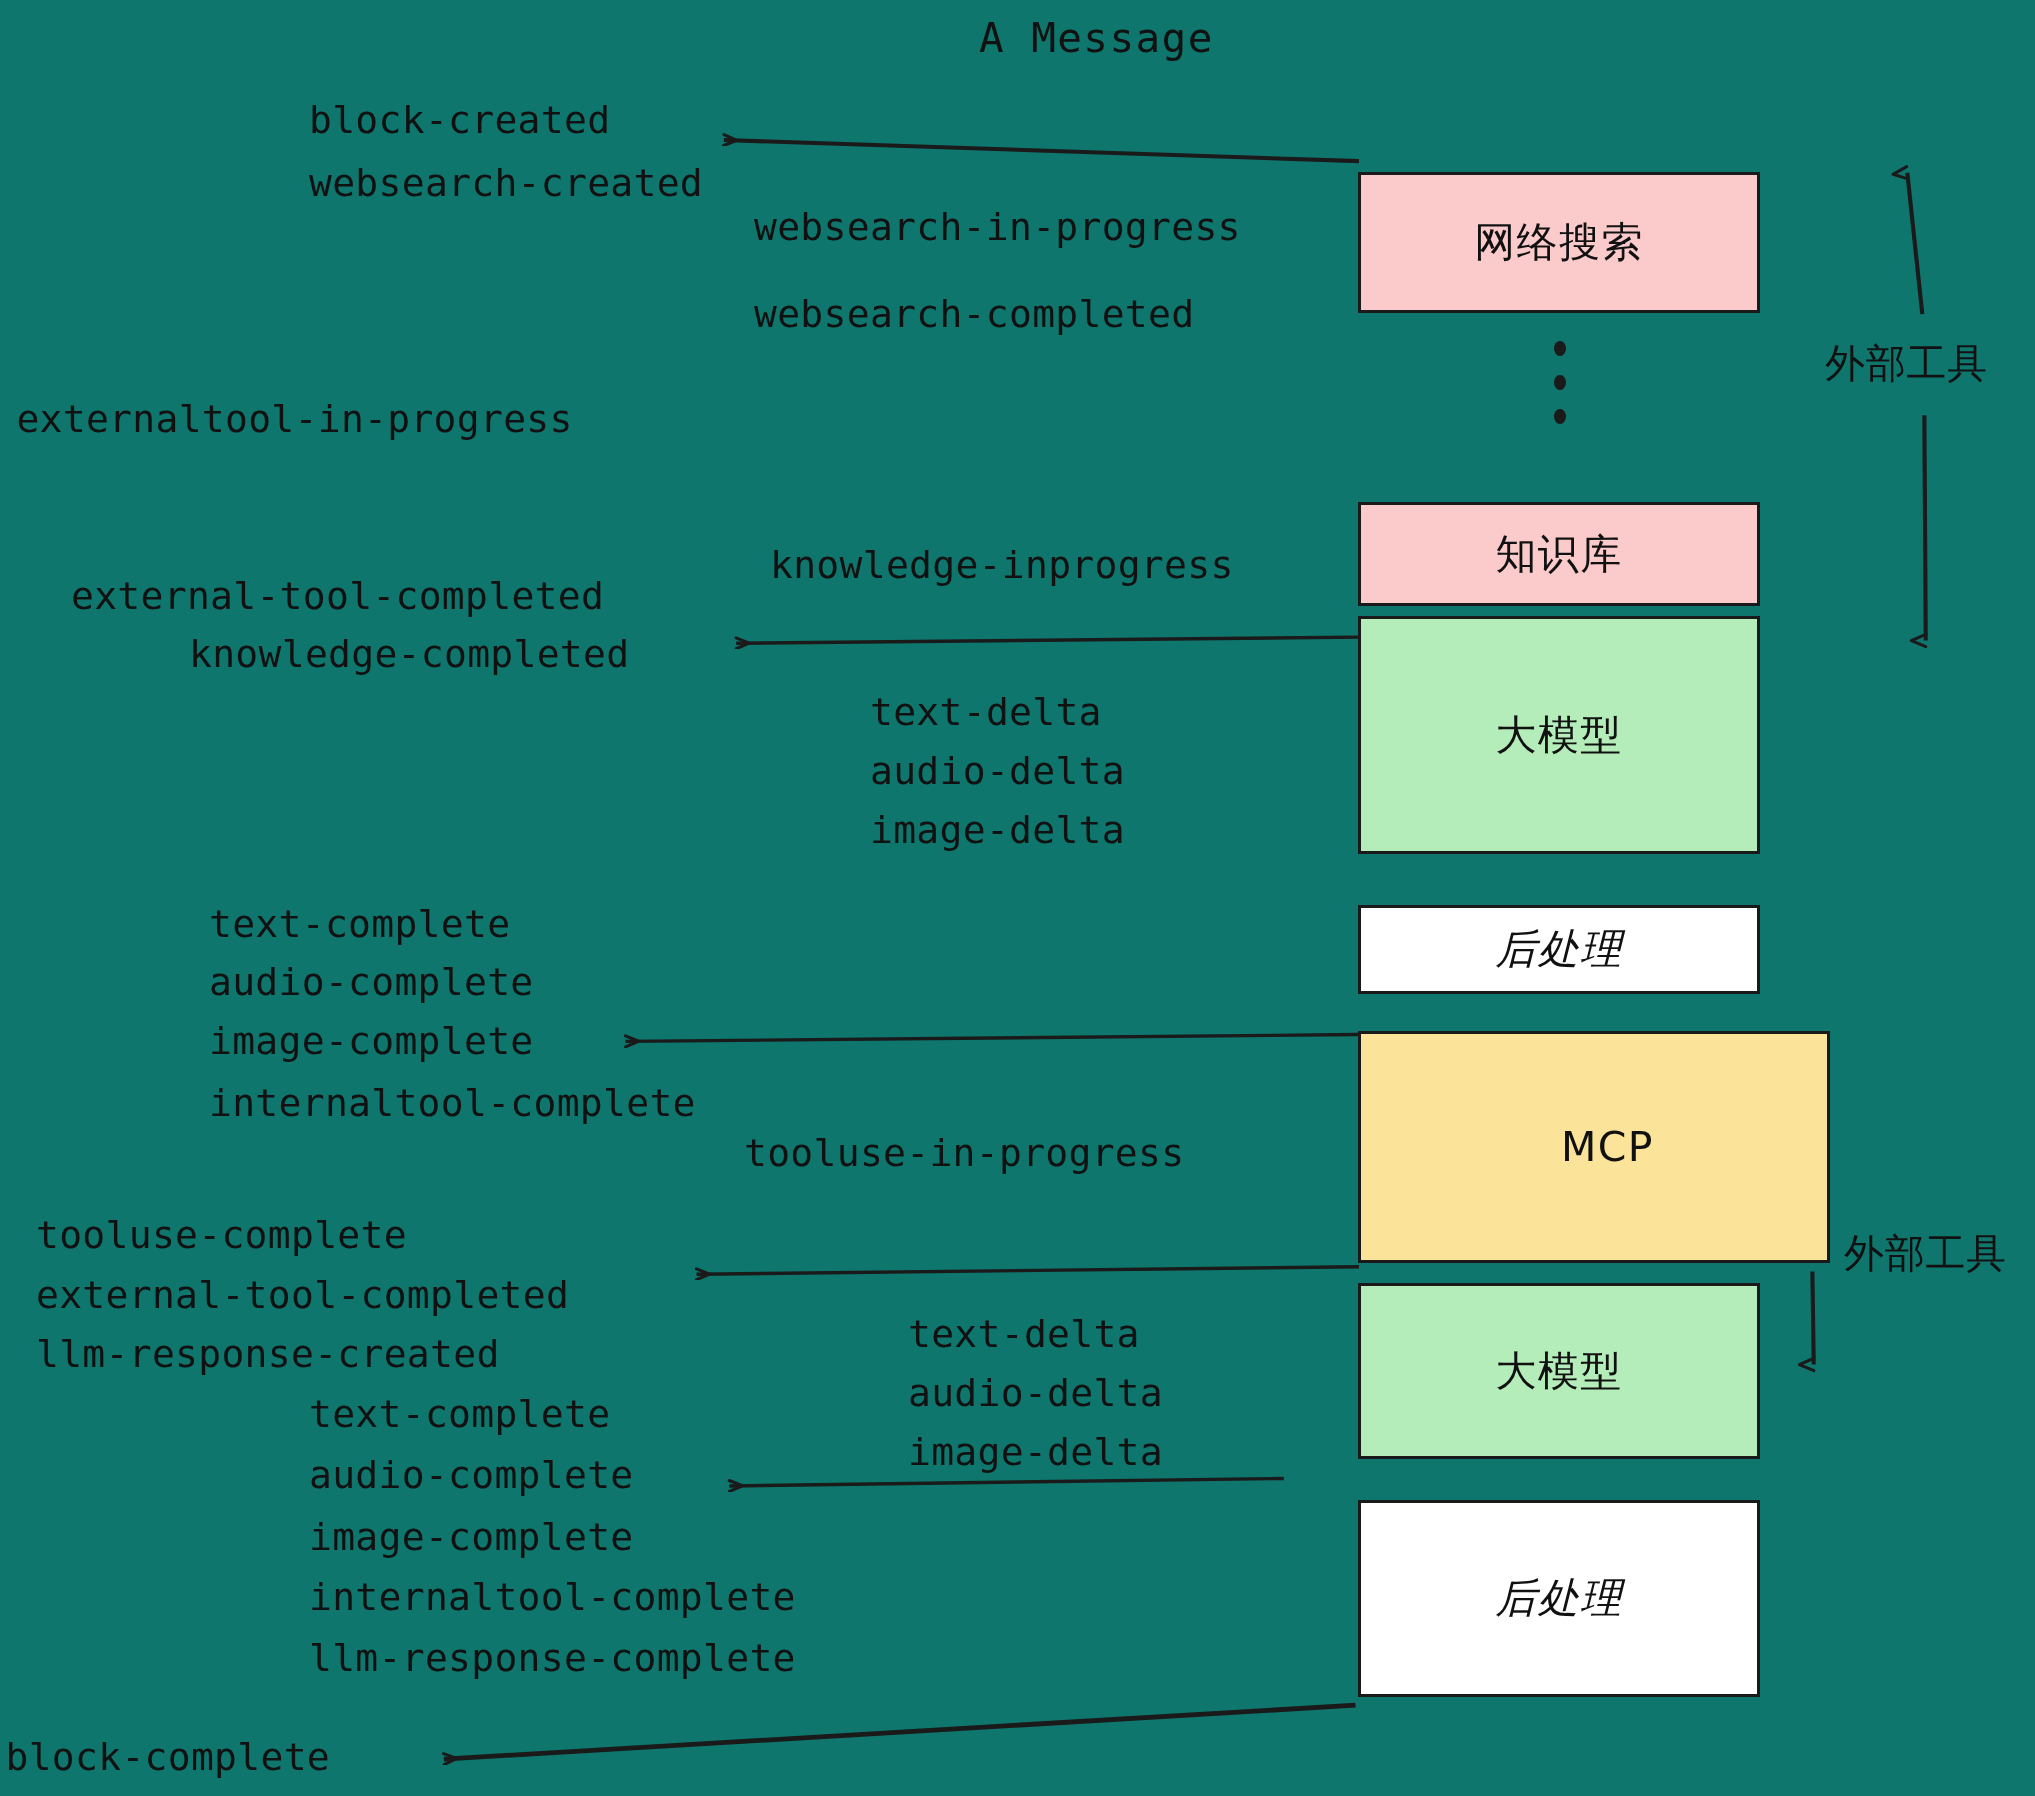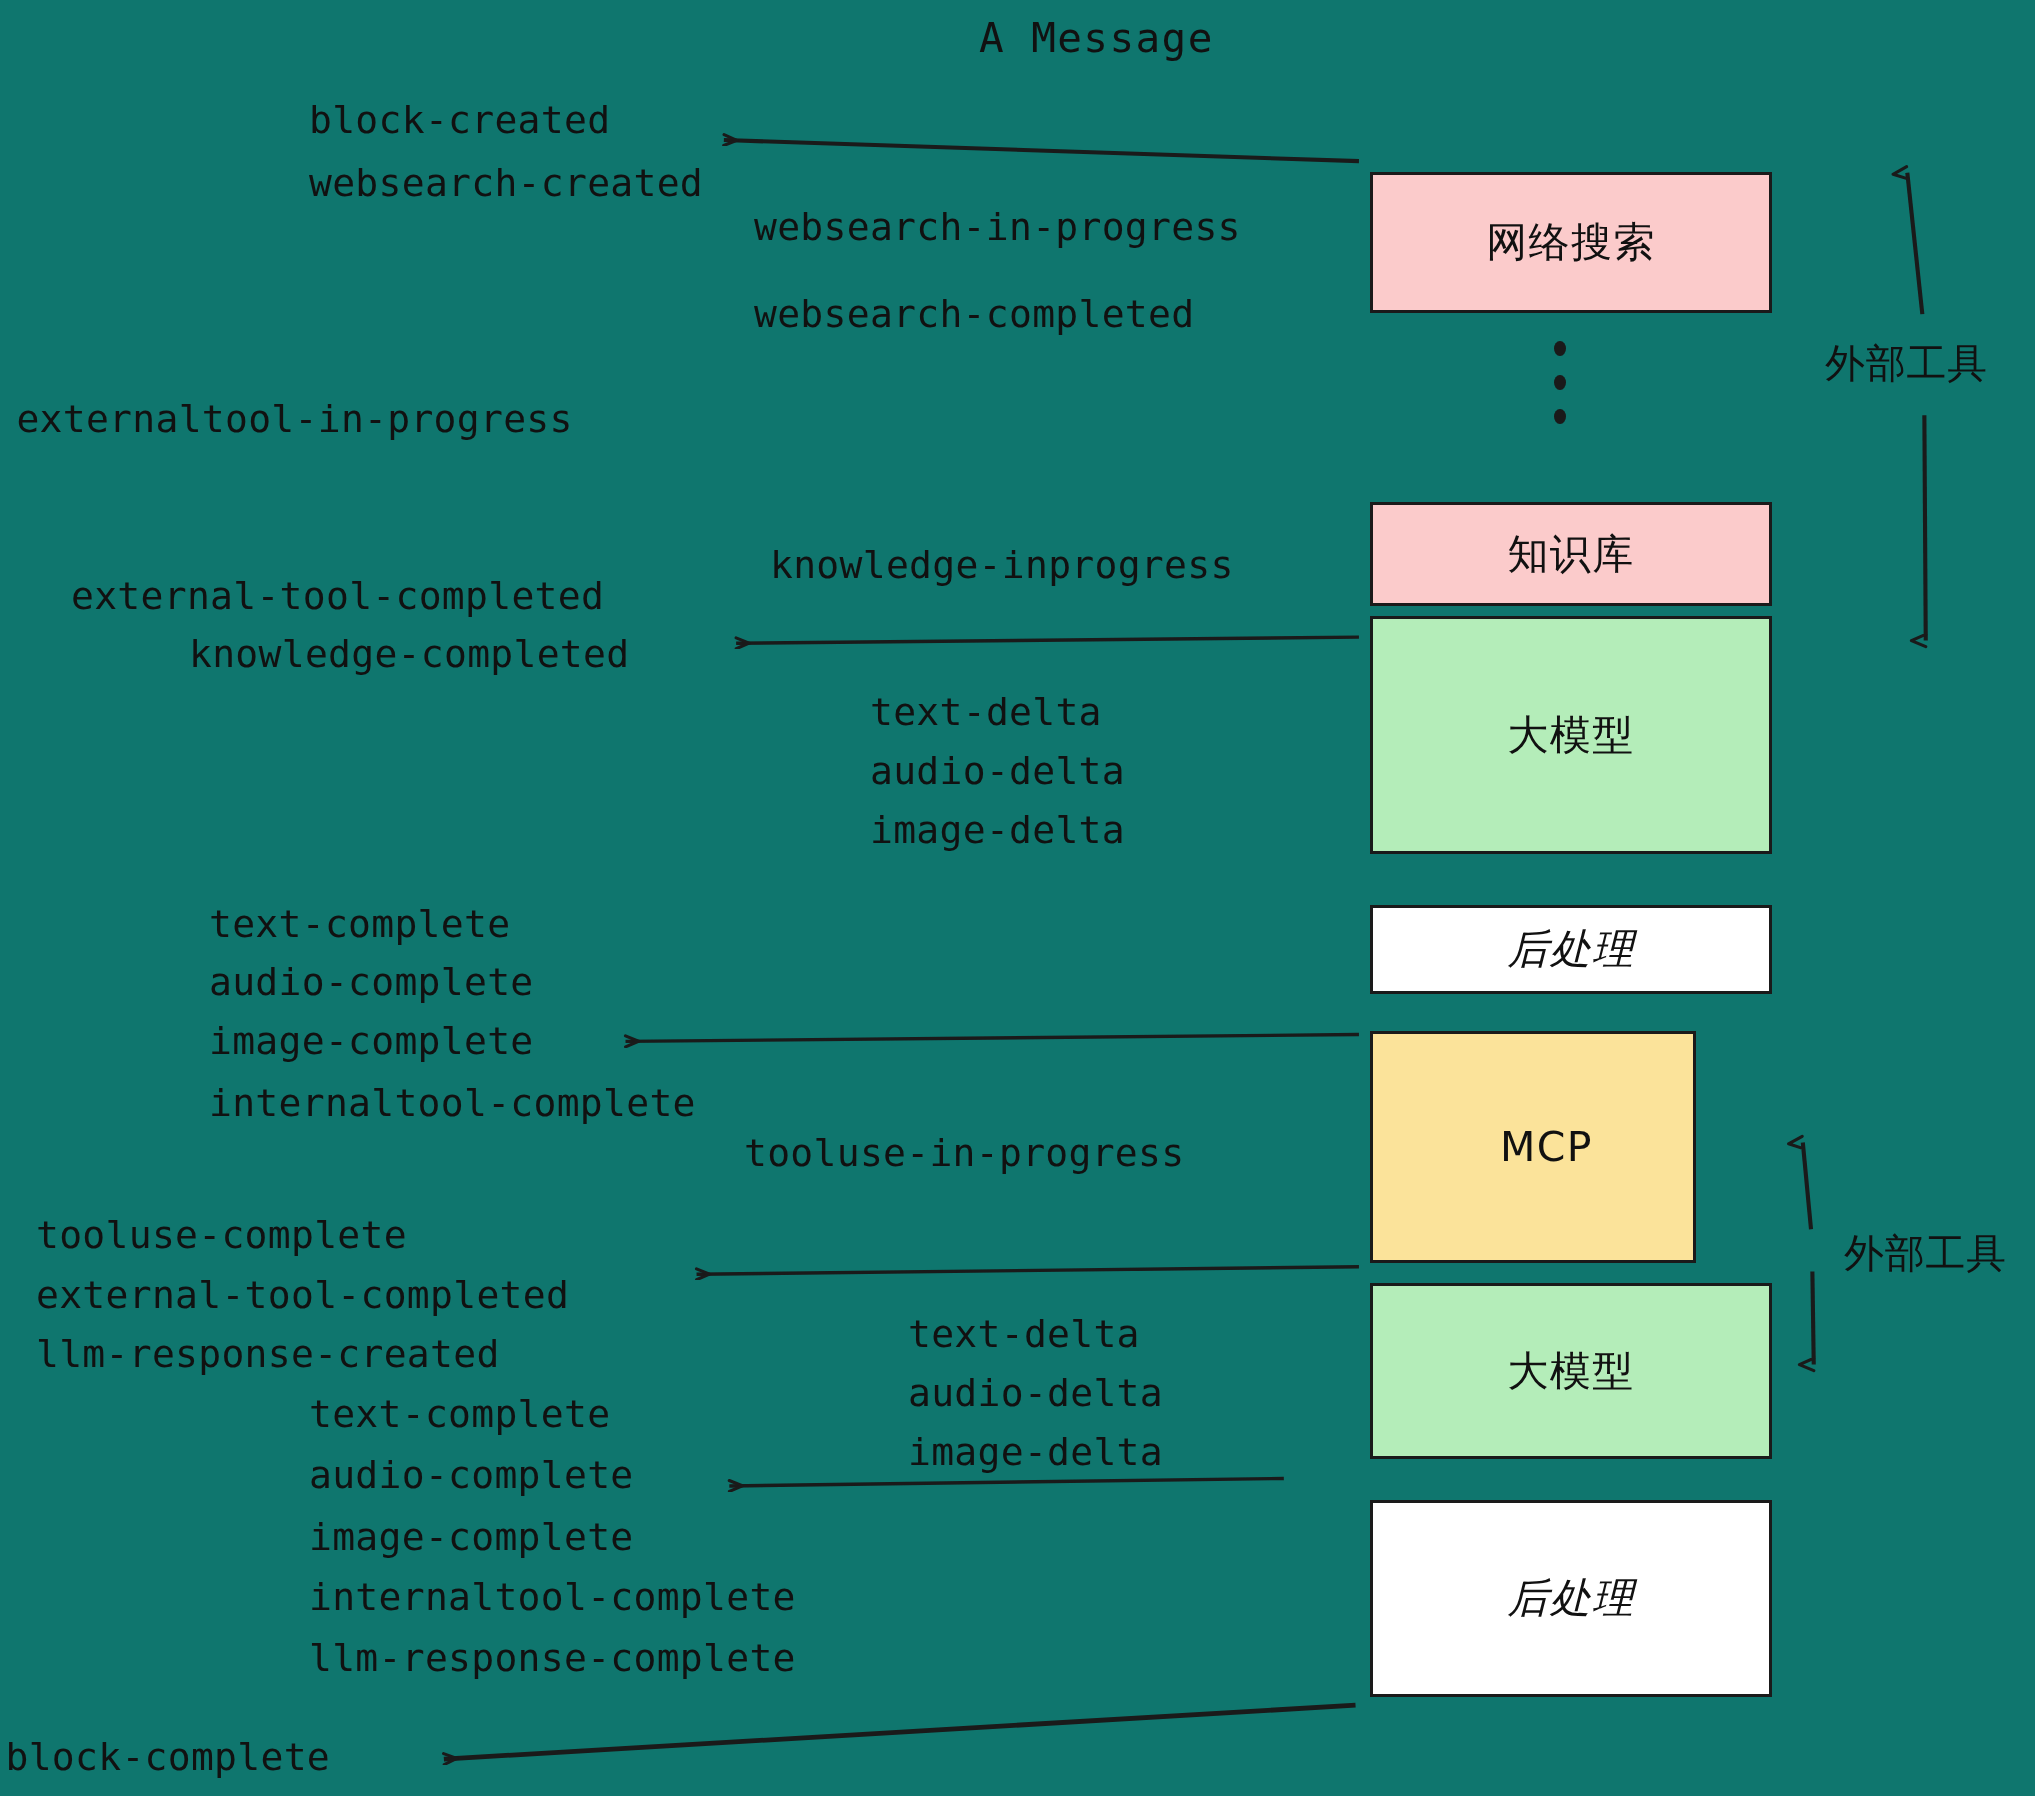--- a/index.html
+++ b/index.html
@@ -44,21 +44,20 @@
     position: absolute;
     box-sizing: border-box;
     border: 3.4px solid #1a1a1a;
     display: flex;
     align-items: center;
     justify-content: center;
     font-family: "DejaVu Sans", sans-serif;
     font-size: 41px;
     color: #111111;
     letter-spacing: 1.4px;
-    margin-left: 12px;
   }
   .box.pink   { background: #fbcbcb; }
   .box.green  { background: #b4edb9; }
   .box.yellow { background: #fbe39a; }
   .box.white  { background: #ffffff; font-style: italic; }
   .sidelab {
     position: absolute;
     font-family: "DejaVu Sans", sans-serif;
     font-size: 40px;
     color: #111111;
@@ -134,21 +133,21 @@
   </div>
 
   <div class="box green" style="left:1358px; top:616px; width:402px; height:238px;">
     <span>大模型</span>
   </div>
 
   <div class="box white" style="left:1358px; top:905px; width:402px; height:89px;">
     <span>后处理</span>
   </div>
 
-  <div class="box yellow" style="left:1358px; top:1031px; width:326px; height:232px;padding-left:27px;">
+  <div class="box yellow" style="left:1358px; top:1031px; width:472px; height:232px;padding-left:27px;">
     <span class="mcpt">MCP</span>
   </div>
 
   <div class="box green" style="left:1358px; top:1283px; width:402px; height:176px;">
     <span>大模型</span>
   </div>
 
   <div class="box white" style="left:1358px; top:1500px; width:402px; height:197px;">
     <span>后处理</span>
   </div>

